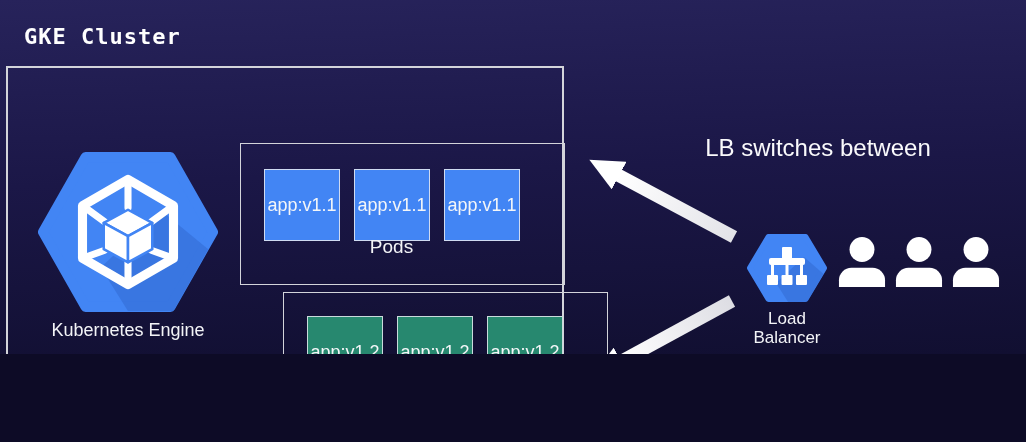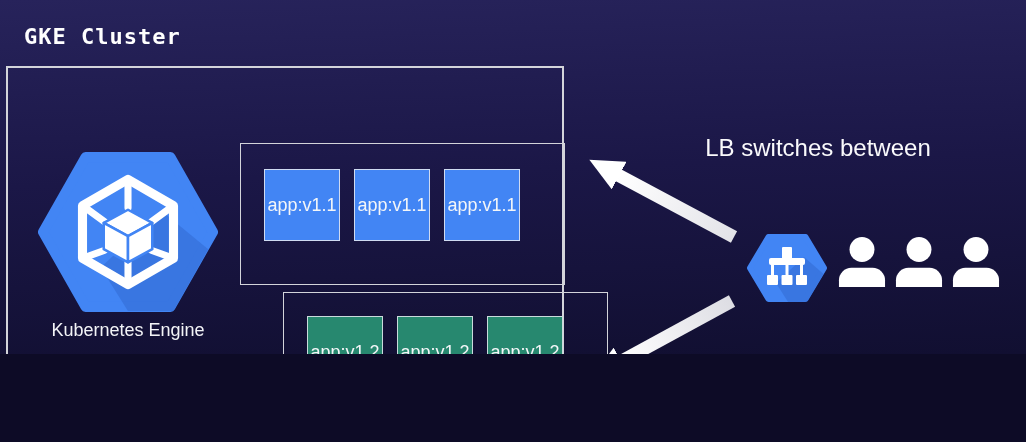--- a/index.html
+++ b/index.html
@@ -97,20 +97,21 @@
       </svg>
       <div class="engine-label">Kubernetes Engine</div>
     </div>
 
     <div class="pods-box pods-top">
       <div class="pod pod-blue">app:v1.1</div>
       <div class="pod pod-blue">app:v1.1</div>
       <div class="pod pod-blue">app:v1.1</div>
     </div>
 
+    <div class="pods-label">Pods</div>
 
     <div class="pods-box pods-bottom">
       <div class="pod pod-green">app:v1.2</div>
       <div class="pod pod-green">app:v1.2</div>
       <div class="pod pod-green">app:v1.2</div>
     </div>
   </div>
 
   <svg class="arrows" width="1026" height="442" viewBox="0 0 1026 442">
     <defs>
@@ -143,20 +144,24 @@
         <rect x="36" y="16" width="10" height="12" rx="1"></rect>
         <rect x="23" y="27" width="36" height="7" rx="2"></rect>
         <rect x="25" y="34" width="3" height="10"></rect>
         <rect x="39.5" y="34" width="3" height="10"></rect>
         <rect x="54" y="34" width="3" height="10"></rect>
         <rect x="21" y="44" width="11" height="10" rx="1"></rect>
         <rect x="35.5" y="44" width="11" height="10" rx="1"></rect>
         <rect x="50" y="44" width="11" height="10" rx="1"></rect>
       </g>
     </svg>
+    <div class="lb-label">
+      <div>Load</div>
+      <div>Balancer</div>
+    </div>
   </div>
 
   <div class="users">
     <svg width="48" height="52" viewBox="0 0 50 52">
       <circle cx="25" cy="13" r="13" fill="#ffffff"></circle>
       <path d="M1,52 v-7 a13,13 0 0 1 13,-13 h22 a13,13 0 0 1 13,13 v7 z" fill="#ffffff"></path>
     </svg>
     <svg width="48" height="52" viewBox="0 0 50 52">
       <circle cx="25" cy="13" r="13" fill="#ffffff"></circle>
       <path d="M1,52 v-7 a13,13 0 0 1 13,-13 h22 a13,13 0 0 1 13,13 v7 z" fill="#ffffff"></path>

